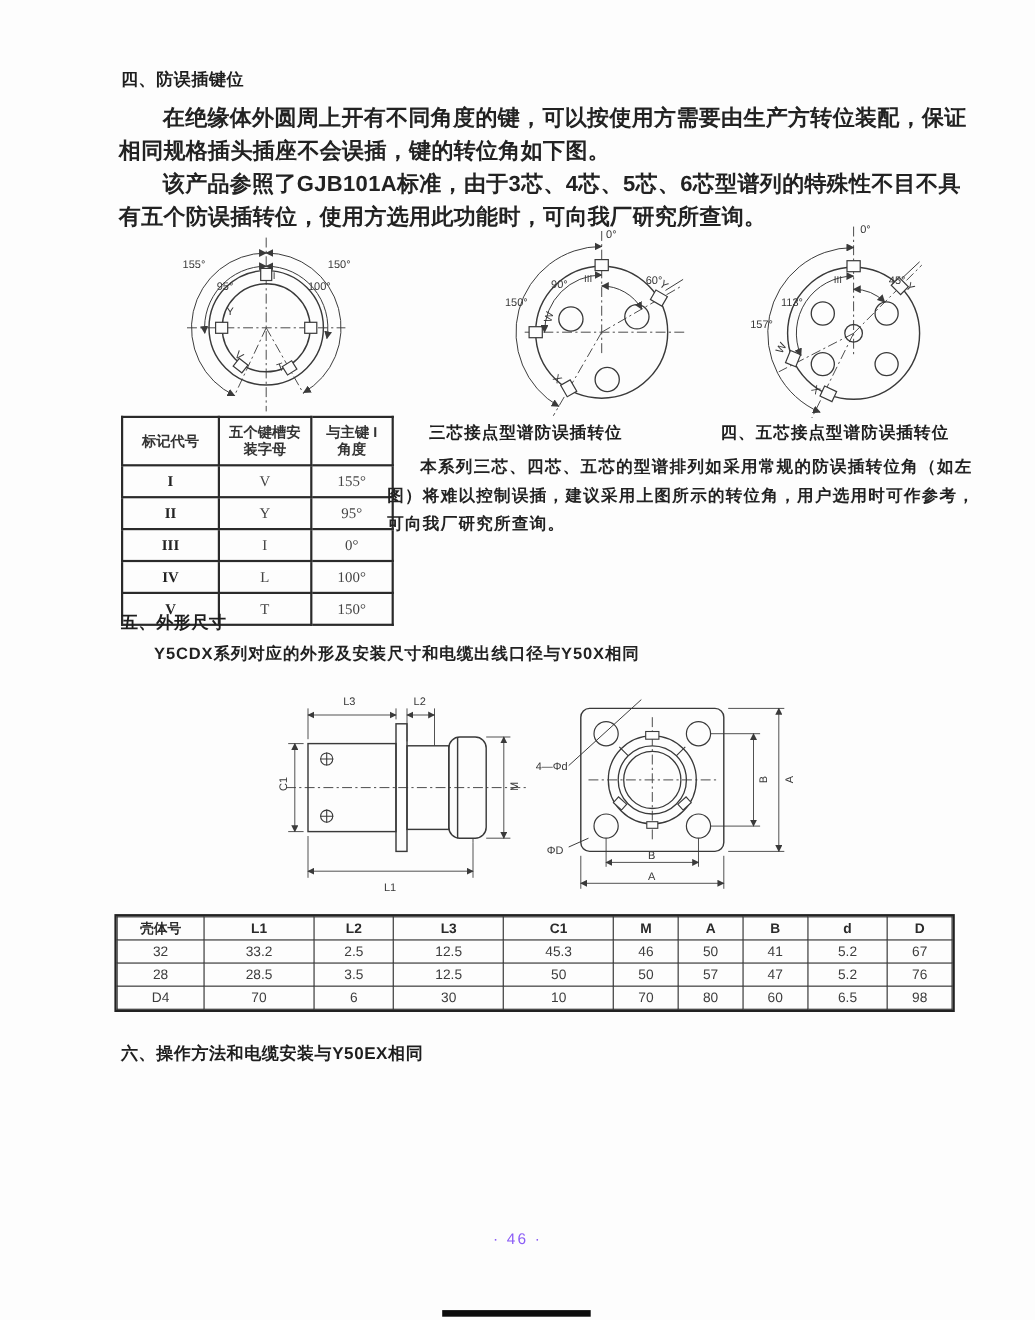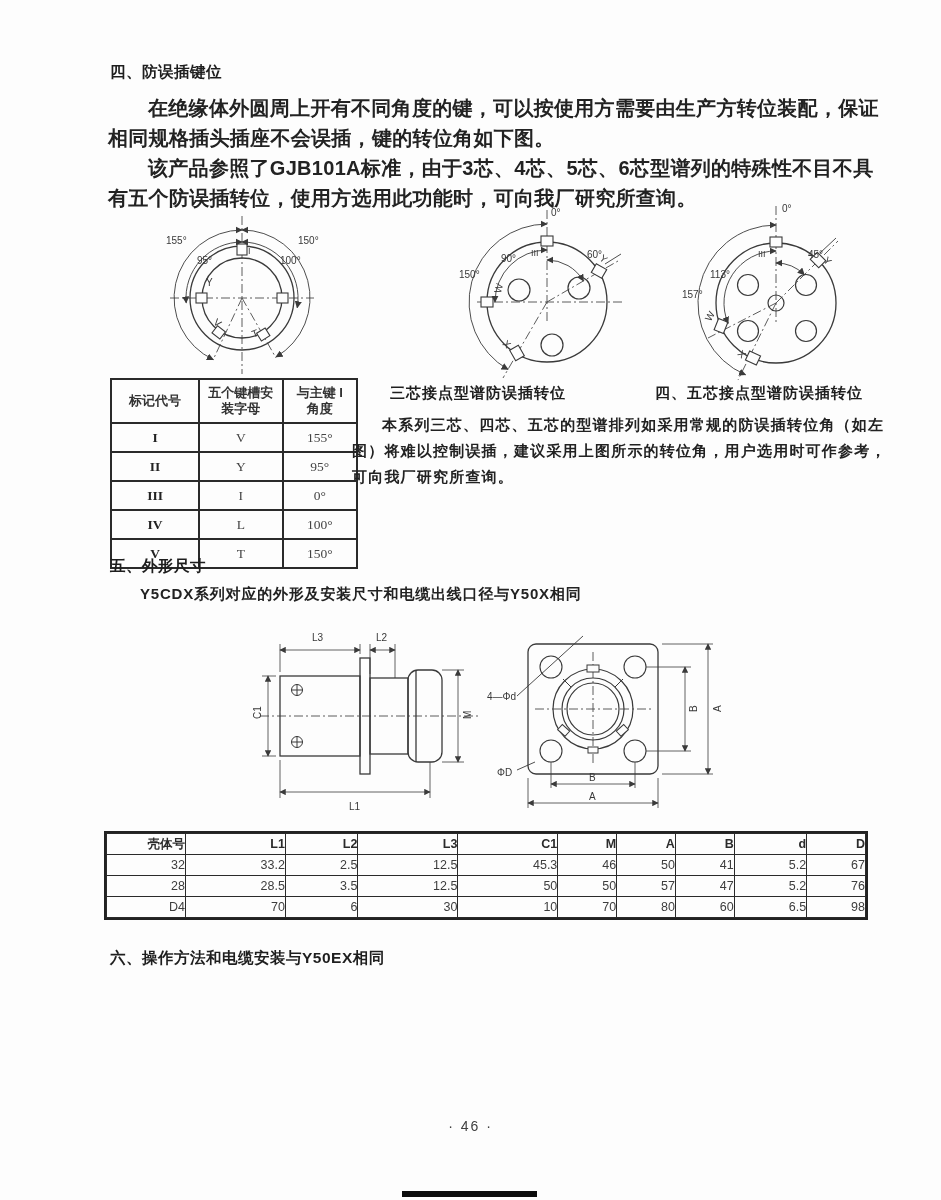--- a/index.html
+++ b/index.html
@@ -15,27 +15,27 @@
   table{border-collapse:collapse;}
   #key-table{width:248px;}
   #key-table th,#key-table td{border:2px solid #2a2a2a;text-align:center;vertical-align:middle;
       font-size:13.5px;color:#333;padding:0;}
   #key-table th{height:42px;font-weight:bold;font-size:13px;line-height:16px;}
   #key-table td{height:27px;font-family:"Liberation Serif","DejaVu Serif",serif;color:#444;}
   #key-table td.roman{font-weight:bold;color:#222;}
 
   
   #dim-table{width:760px;}
-  #dim-table th,#dim-table td{border:1px solid #2a2a2a;text-align:right;vertical-align:middle;
+  #dim-table th,#dim-table td{border:1px solid #2a2a2a;text-align:center;vertical-align:middle;
       font-size:12.5px;color:#3d3d3d;height:20px;padding:0;font-weight:normal;}
   #dim-table th{font-weight:bold;color:#2b2b2b;}
   .tbl-wrap{border:2px solid #222;}
 
   svg text{fill:#383838;font-family:"Liberation Sans","DejaVu Sans",sans-serif;}
-  .pageno{font-size:14px;color:#404040;letter-spacing:2px;}
+  .pageno{font-size:14px;color:#8b5cf6;letter-spacing:2px;}
   #scan-bar{background:#0c0c0c;}
 </style>
 </head>
 <body>
 
 <div id="page">
 
   <div class="abs h1" style="left:110px;top:62px;">四、防误插键位</div>
   <div class="abs body-text" style="left:108px;top:93px;width:782px;">在绝缘体外圆周上开有不同角度的键，可以按使用方需要由生产方转位装配，保证相同规格插头插座不会误插，键的转位角如下图。</div>
   <div class="abs body-text" style="left:108px;top:153px;width:782px;">该产品参照了GJB101A标准，由于3芯、4芯、5芯、6芯型谱列的特殊性不目不具有五个防误插转位，使用方选用此功能时，可向我厂研究所查询。</div>

